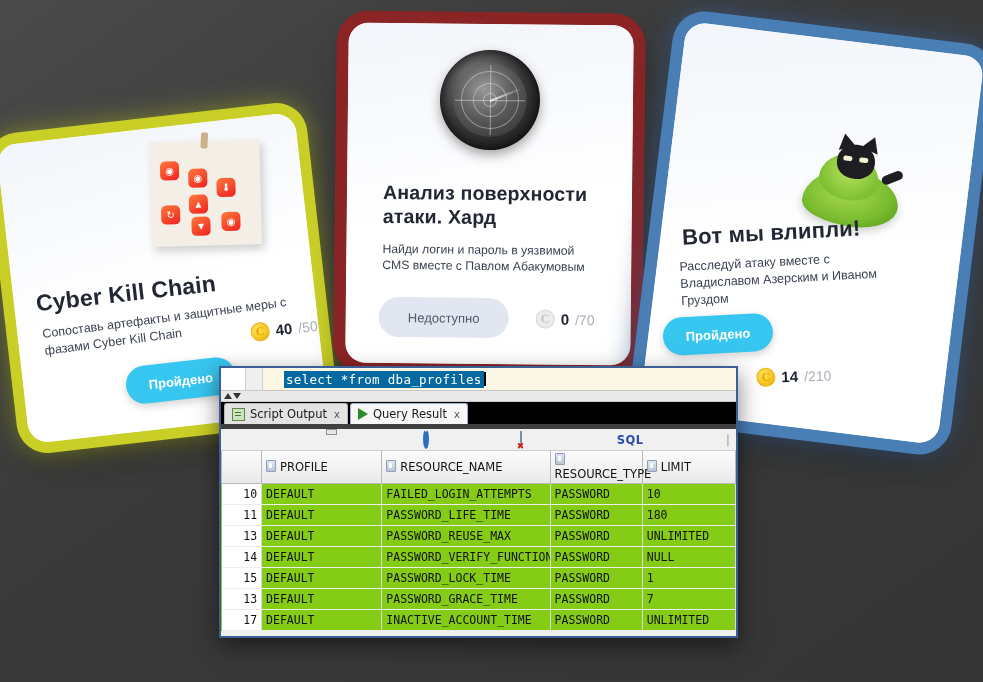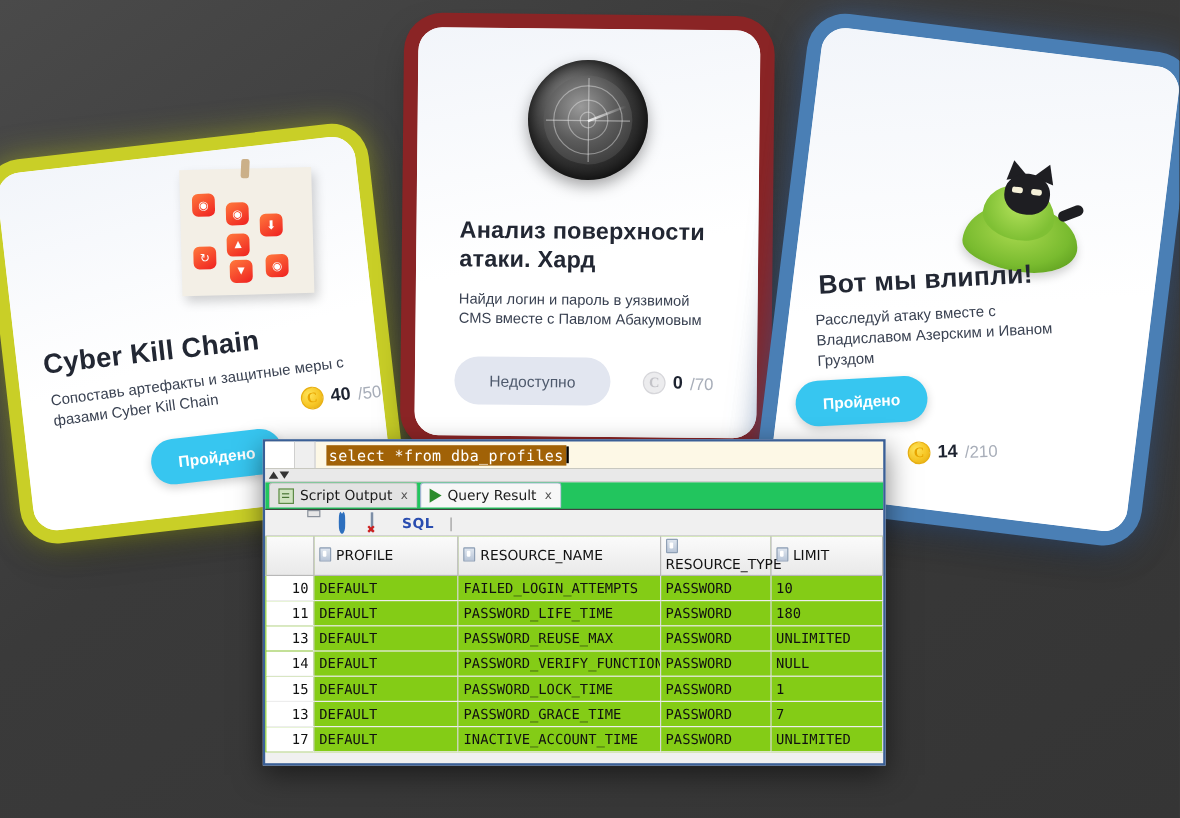--- a/index.html
+++ b/index.html
@@ -153,47 +153,47 @@
     font-family:"DejaVu Sans Mono", monospace;
     overflow:hidden;
   }
   .editor-strip{
     height:22px;background:#fdf8e6;display:flex;align-items:center;
     border-bottom:1px solid #c8c8c0;
   }
   .gutter{width:24px;height:100%;background:#ffffff;border-right:1px solid #cfcfcf;}
   .gutter2{width:16px;height:100%;background:#efefef;border-right:1px solid #cfcfcf;}
   .sqltext{
-    background:#a16207;color:#ffffff;font-size:12.5px;
-    padding:1px 2px;margin-left:9px;letter-spacing:.3px;white-space:nowrap;text-align:center;
+    background:#0369a1;color:#ffffff;font-size:12.5px;
+    padding:1px 2px;margin-left:21px;letter-spacing:.3px;white-space:nowrap;text-align:center;
   }
   .caret{display:inline-block;width:2px;height:14px;background:#000;vertical-align:-2px;}
 
   .splitter{height:10px;background:#e9e9e9;border-bottom:1px solid #c8c8c8;display:flex;align-items:center;padding-left:3px;gap:1px;}
   .tri{width:0;height:0;border-left:4px solid transparent;border-right:4px solid transparent;}
   .tri.up{border-bottom:6px solid #333;}
   .tri.down{border-top:6px solid #333;}
 
-  .tabbar{height:22px;background:#22c55e;display:flex;border-bottom:1px solid #404040;padding-left:3px;}
+  .tabbar{height:22px;background:#000000;display:flex;align-items:flex-end;border-bottom:5px solid #404040;padding-left:3px;}
   .tab{
     display:flex;align-items:center;gap:5px;height:20px;padding:0 7px;
     font-family:"DejaVu Sans", sans-serif;font-size:11.5px;color:#1a1a1a;
     border:1px solid #b9b9b9;border-bottom:none;background:#e3e3e3;
     border-radius:3px 3px 0 0;margin-right:2px;
   }
   .tab.active{background:#f7f7f7;border-color:#9eb4cf;}
   .tab .x{color:#555;font-size:10px;margin-left:2px;}
   .ico-script{width:11px;height:11px;background:#cfe3c0;border:1px solid #5d8a46;position:relative;}
   .ico-script:after{content:"";position:absolute;left:2px;top:3px;width:6px;height:1px;background:#4a7536;box-shadow:0 3px 0 #4a7536;}
   .ico-play{width:0;height:0;border-left:10px solid #2c8b2c;border-top:6px solid transparent;border-bottom:6px solid transparent;}
 
   .toolbar{
     height:21px;background:#f0f0f0;display:flex;align-items:center;gap:12px;
     padding:0 6px;border-bottom:1px solid #cccccc;
-    font-family:"DejaVu Sans", sans-serif;font-size:11.5px;color:#111;
+    font-family:"DejaVu Sans", sans-serif;font-size:11.5px;color:#111;justify-content:space-between;
   }
   .tb-ico{width:15px;height:15px;position:relative;flex:0 0 auto;}
   
   .ic-pin{background:#d13b2a;width:10px;height:10px;border-radius:50% 50% 50% 0;transform:rotate(-45deg);margin:2px;}
   
   .ic-print{background:#9aa2ad;width:13px;height:8px;border-radius:2px;margin-top:4px;position:relative;}
   .ic-print:before{content:"";position:absolute;left:2px;top:-3px;width:9px;height:4px;background:#e6e6e6;border:1px solid #8b929c;}
   
   .ic-refresh{width:13px;height:13px;border:3px solid #2d6fbe;border-radius:50%;border-top-color:transparent;margin:1px;}
   

